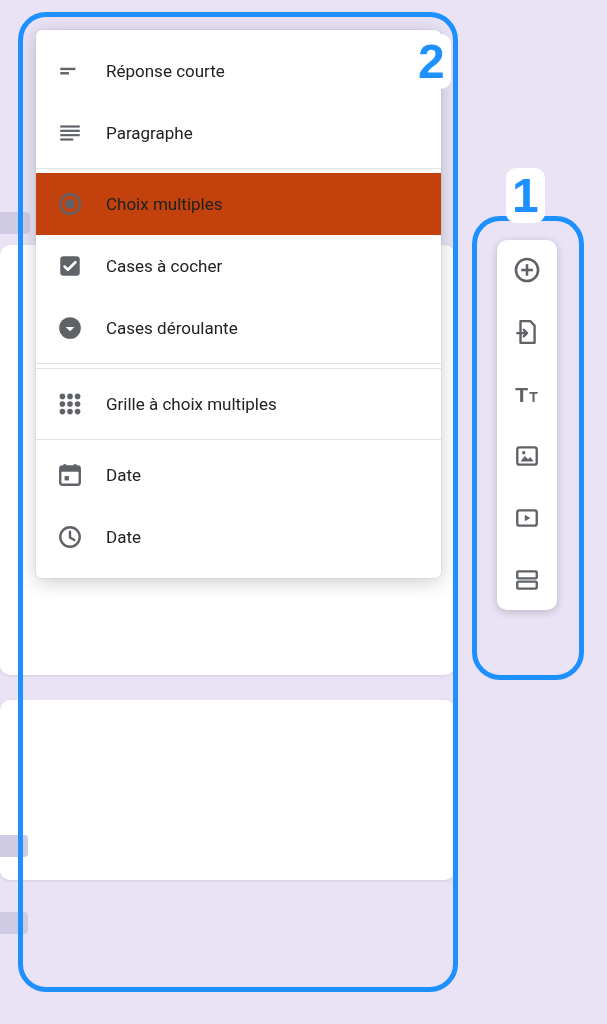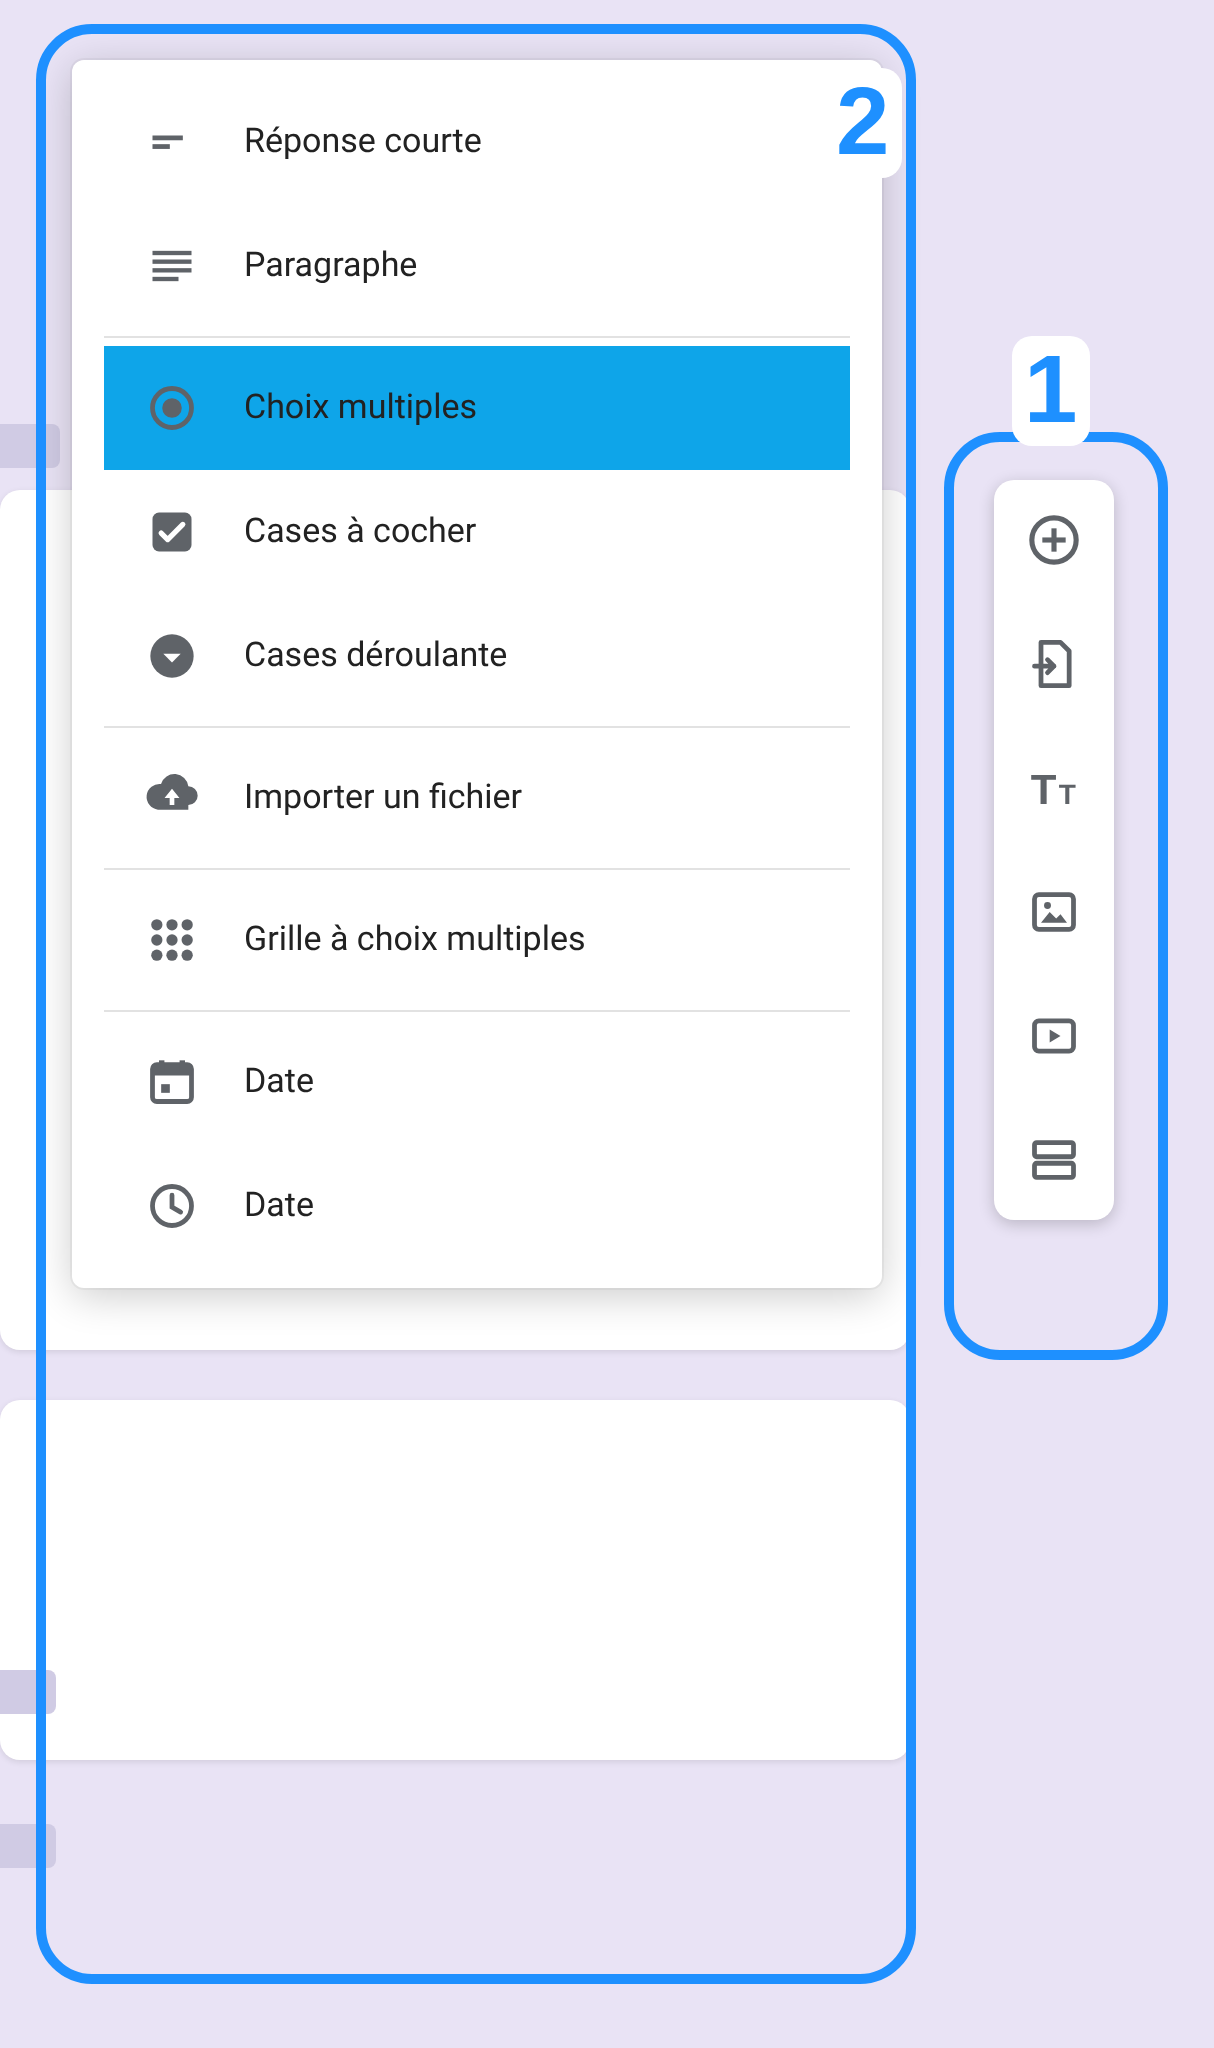--- a/index.html
+++ b/index.html
@@ -26,32 +26,32 @@
   box-shadow: 0 1px 3px rgba(0,0,0,0.1);
 }
 .menu {
   position: absolute;
   top: 30px;
   left: 36px;
   width: 405px;
   background: #fff;
   border-radius: 6px;
   box-shadow: 0 4px 20px rgba(0,0,0,0.2), 0 0 0 1px rgba(0,0,0,0.04);
-  padding: 10px 16px;
+  padding: 10px 0;
 }
 .menu-item {
   display: flex;
   align-items: center;
   gap: 22px;
   padding: 17px 20px;
   cursor: pointer;
   font-size: 17px;
   color: #222;
 }
-.menu-item.selected { background: #0ea5e9; }
+.menu-item.selected { background: #c2410c; }
 .menu-item .icon {
   width: 28px;
   height: 28px;
   display: flex;
   align-items: center;
   justify-content: center;
   flex-shrink: 0;
 }
 .menu-divider {
   height: 1px;
@@ -155,29 +155,20 @@
       <svg width="26" height="26" viewBox="0 0 24 24">
           <circle cx="12" cy="12" r="10" fill="#5f6368"></circle>
           <path d="M8 11l4 4 4-4z" fill="#fff"></path>
         </svg>
     </span>
     <span>Cases déroulante</span>
   </div>
 
   <div class="menu-divider"></div>
 
-  <div class="menu-item">
-    <span class="icon">
-      <svg width="28" height="28" viewBox="0 0 24 24">
-          <path d="M19 15a4 4 0 000-8 6 6 0 00-11.7-1A5 5 0 006 17h13z" fill="#5f6368"></path>
-          <path d="M12 8l-3.2 4h2.2v3h2v-3h2.2L12 8z" fill="#fff"></path>
-        </svg>
-    </span>
-    <span>Importer un fichier</span>
-  </div>
 
   <div class="menu-divider"></div>
 
   <div class="menu-item">
     <span class="icon">
       <svg width="26" height="26" viewBox="0 0 24 24">
         <circle cx="5" cy="5" r="2.6" fill="#5f6368"></circle>
           <circle cx="12" cy="5" r="2.6" fill="#5f6368"></circle>
           <circle cx="19" cy="5" r="2.6" fill="#5f6368"></circle>
         <circle cx="5" cy="12" r="2.6" fill="#5f6368"></circle>

